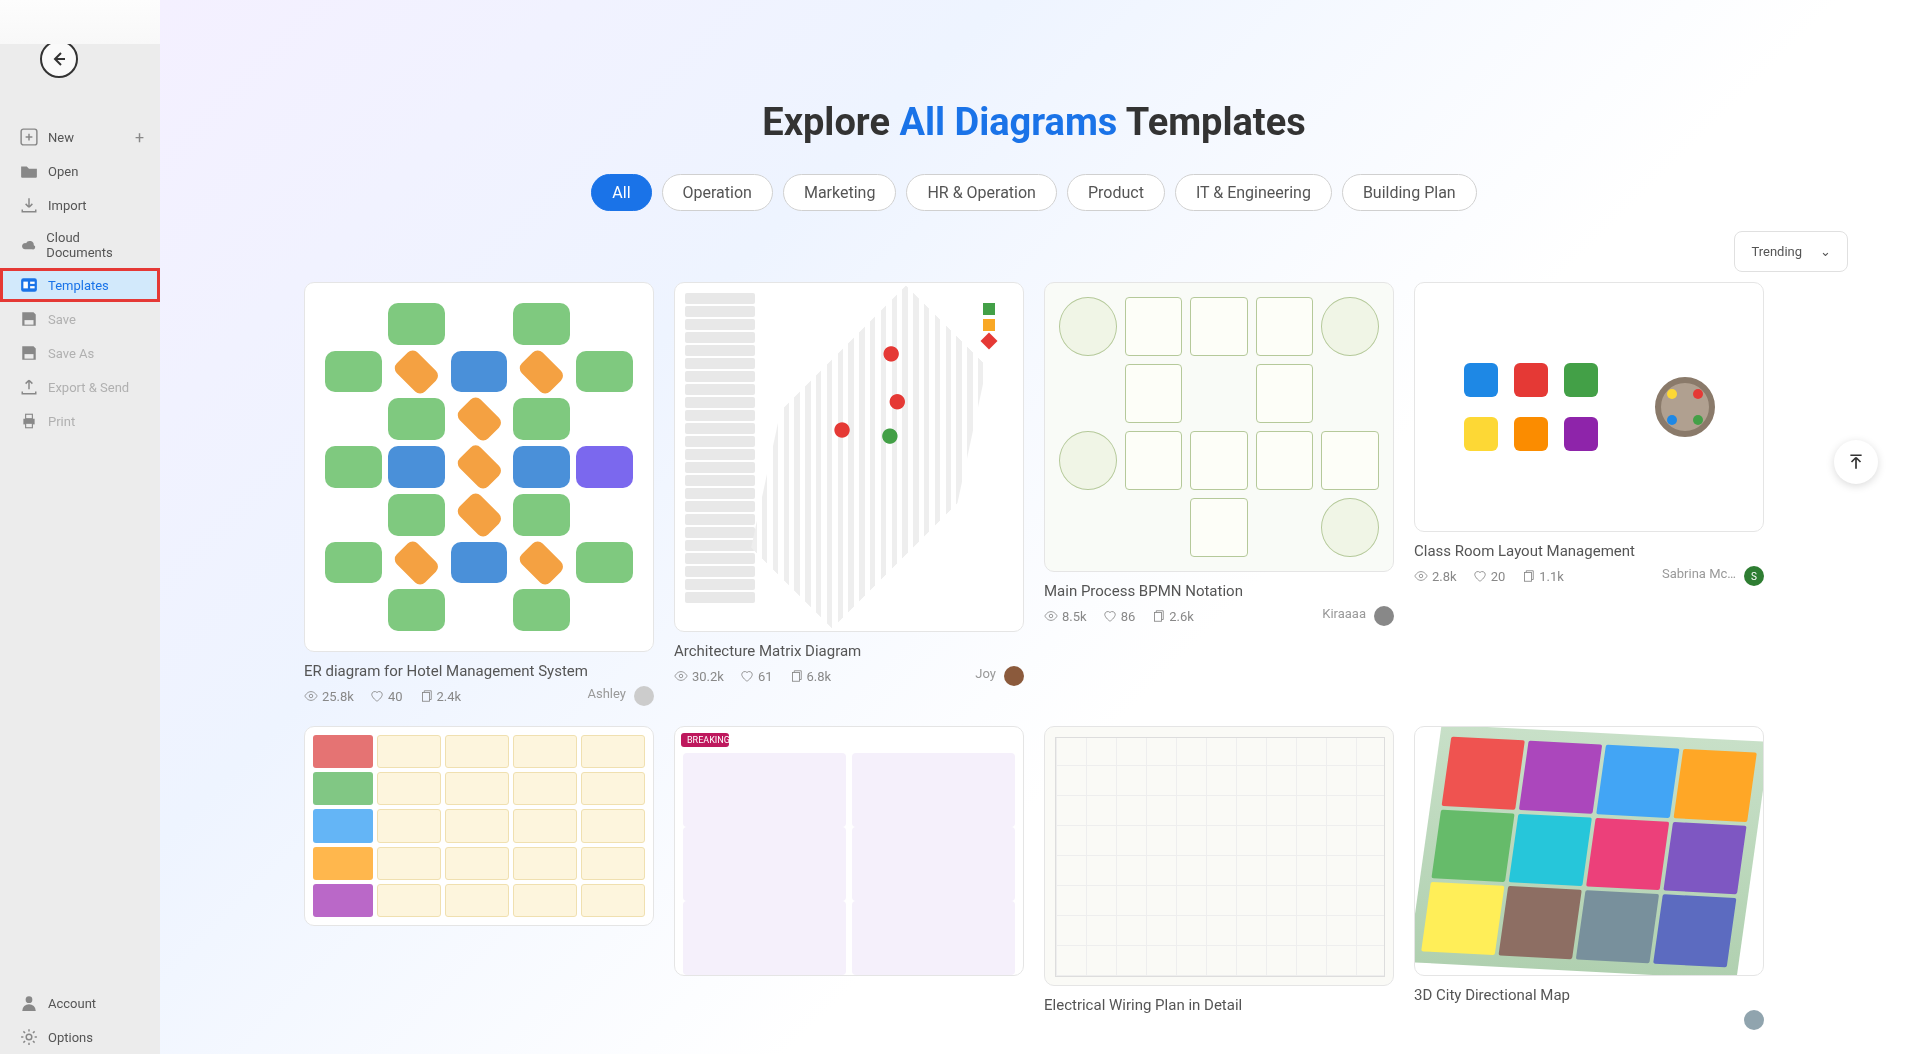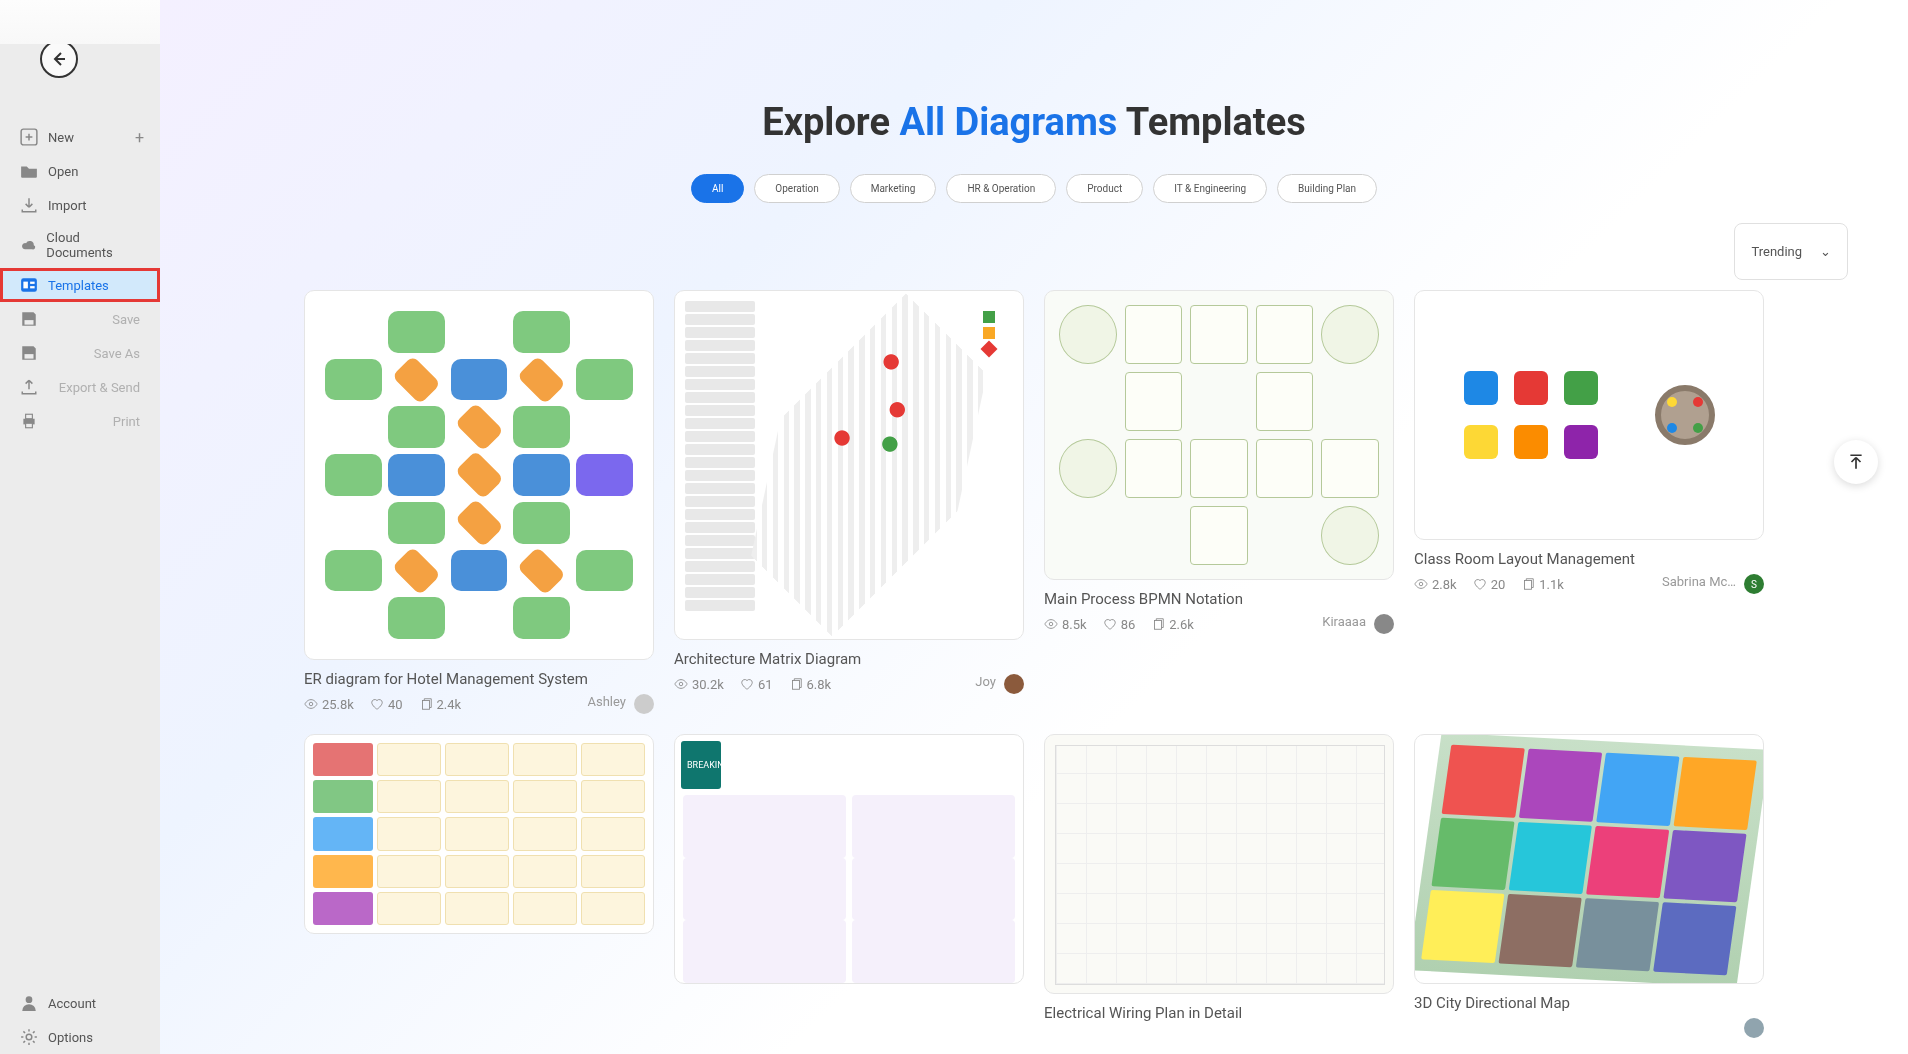--- a/index.html
+++ b/index.html
@@ -17,35 +17,35 @@
 .tool-icon { width: 18px; height: 18px; display: flex; align-items: center; justify-content: center; color: #666; cursor: pointer; position: relative; }
 .tool-icon .dot { position: absolute; top: -2px; right: -2px; width: 6px; height: 6px; background: #ff5252; border-radius: 50%; }
 
 .back-btn { position: absolute; top: 40px; left: 40px; width: 38px; height: 38px; border: 2px solid #333; border-radius: 50%; display: flex; align-items: center; justify-content: center; cursor: pointer; font-size: 20px; color: #333; background: #fafafa; }
 
 .sidebar { position: absolute; top: 0; left: 0; width: 160px; height: 100%; background: #ececec; padding-top: 120px; display: flex; flex-direction: column; }
 .sidebar-item { display: flex; align-items: center; gap: 10px; padding: 8px 20px; font-size: 13px; color: #555; cursor: pointer; position: relative; }
 .sidebar-item.active { background: #d2e9fb; color: #1a73e8; }
 .sidebar-item.active .side-icon { color: #1a73e8; }
 .sidebar-item.highlighted { outline: 3px solid #e53935; outline-offset: -3px; }
-.sidebar-item.disabled { color: #b0b0b0; justify-content: space-between; }
+.sidebar-item.disabled { color: #b0b0b0; }
 .side-icon { width: 18px; height: 18px; display: flex; align-items: center; justify-content: center; color: #888; }
 .sidebar-item .plus { position: absolute; right: 16px; font-size: 16px; color: #888; }
 .sidebar-spacer { flex: 1; }
 
 .main { position: absolute; top: 0; left: 160px; right: 0; bottom: 0; background: linear-gradient(135deg, #f4f0ff 0%, #eef4ff 30%, #fff 60%); overflow-y: auto; padding-top: 100px; }
 .page-title { text-align: center; font-size: 38px; font-weight: 700; color: #333; margin-bottom: 30px; }
 .page-title .accent { color: #1a73e8; }
 
 .category-row { display: flex; flex-wrap: wrap; justify-content: center; gap: 10px; margin-bottom: 20px; padding: 0 40px; }
-.category-btn { padding: 8px 20px; border-radius: 20px; border: 1px solid #d0d0d0; background: #fff; font-size: 10px; color: #555; cursor: pointer; }
+.category-btn { padding: 8px 20px; border-radius: 20px; border: 1px solid #d0d0d0; background: #fff; font-size: 16px; color: #555; cursor: pointer; }
 .category-btn.active { background: #1a73e8; color: #fff; border-color: #1a73e8; }
 
 .sort-row { display: flex; justify-content: flex-end; padding: 0 60px 10px; }
-.sort-select { padding: 20px 16px; border: 1px solid #e0e0e0; border-radius: 8px; background: #fff; font-size: 13px; color: #555; display: flex; align-items: center; gap: 18px; cursor: pointer; }
+.sort-select { padding: 12px 16px; border: 1px solid #e0e0e0; border-radius: 8px; background: #fff; font-size: 13px; color: #555; display: flex; align-items: center; gap: 18px; cursor: pointer; }
 
 .grid { display: flex; flex-wrap: wrap; gap: 20px; padding: 0 40px 40px; justify-content: center; }
 .card { width: 350px; display: flex; flex-direction: column; }
 .card-thumb { width: 350px; border: 1px solid #e5e5e5; border-radius: 10px; background: #fff; position: relative; overflow: hidden; }
 .card-title { font-size: 15px; color: #555; margin: 10px 0 6px; }
 .card-meta { display: flex; align-items: center; gap: 16px; font-size: 13px; color: #888; }
 .card-meta .author-row { margin-left: auto; display: flex; gap: 8px; }
 .card-meta .author { color: #999; font-size: 13px; }
 .card-avatar { width: 20px; height: 20px; border-radius: 50%; background: #ccc; }
 .stat { display: flex; align-items: center; gap: 4px; }
@@ -547,21 +547,21 @@
             <div class="cell"></div>
             <div class="cell"></div>
             <div class="cell"></div>
             <div class="cell"></div>
           </div>
       </div>
     </div>
 
     <div class="card">
       <div class="card-thumb thumb-eating">
-        <div style="background:#0f766e;color:#fff;font-size:9px;padding:19px 6px;width:40px;margin:6px;border-radius:3px;text-align:center;">BREAKING</div>
+        <div style="background:#be185d;color:#fff;font-size:9px;padding:2px 6px;width:48px;margin:6px;border-radius:3px;text-align:center;">BREAKING</div>
         <div class="te-row">
             <div class="te-box"></div>
             <div class="te-box"></div>
           </div>
         <div class="te-row">
             <div class="te-box"></div>
             <div class="te-box"></div>
           </div>
         <div class="te-row">
             <div class="te-box"></div>

